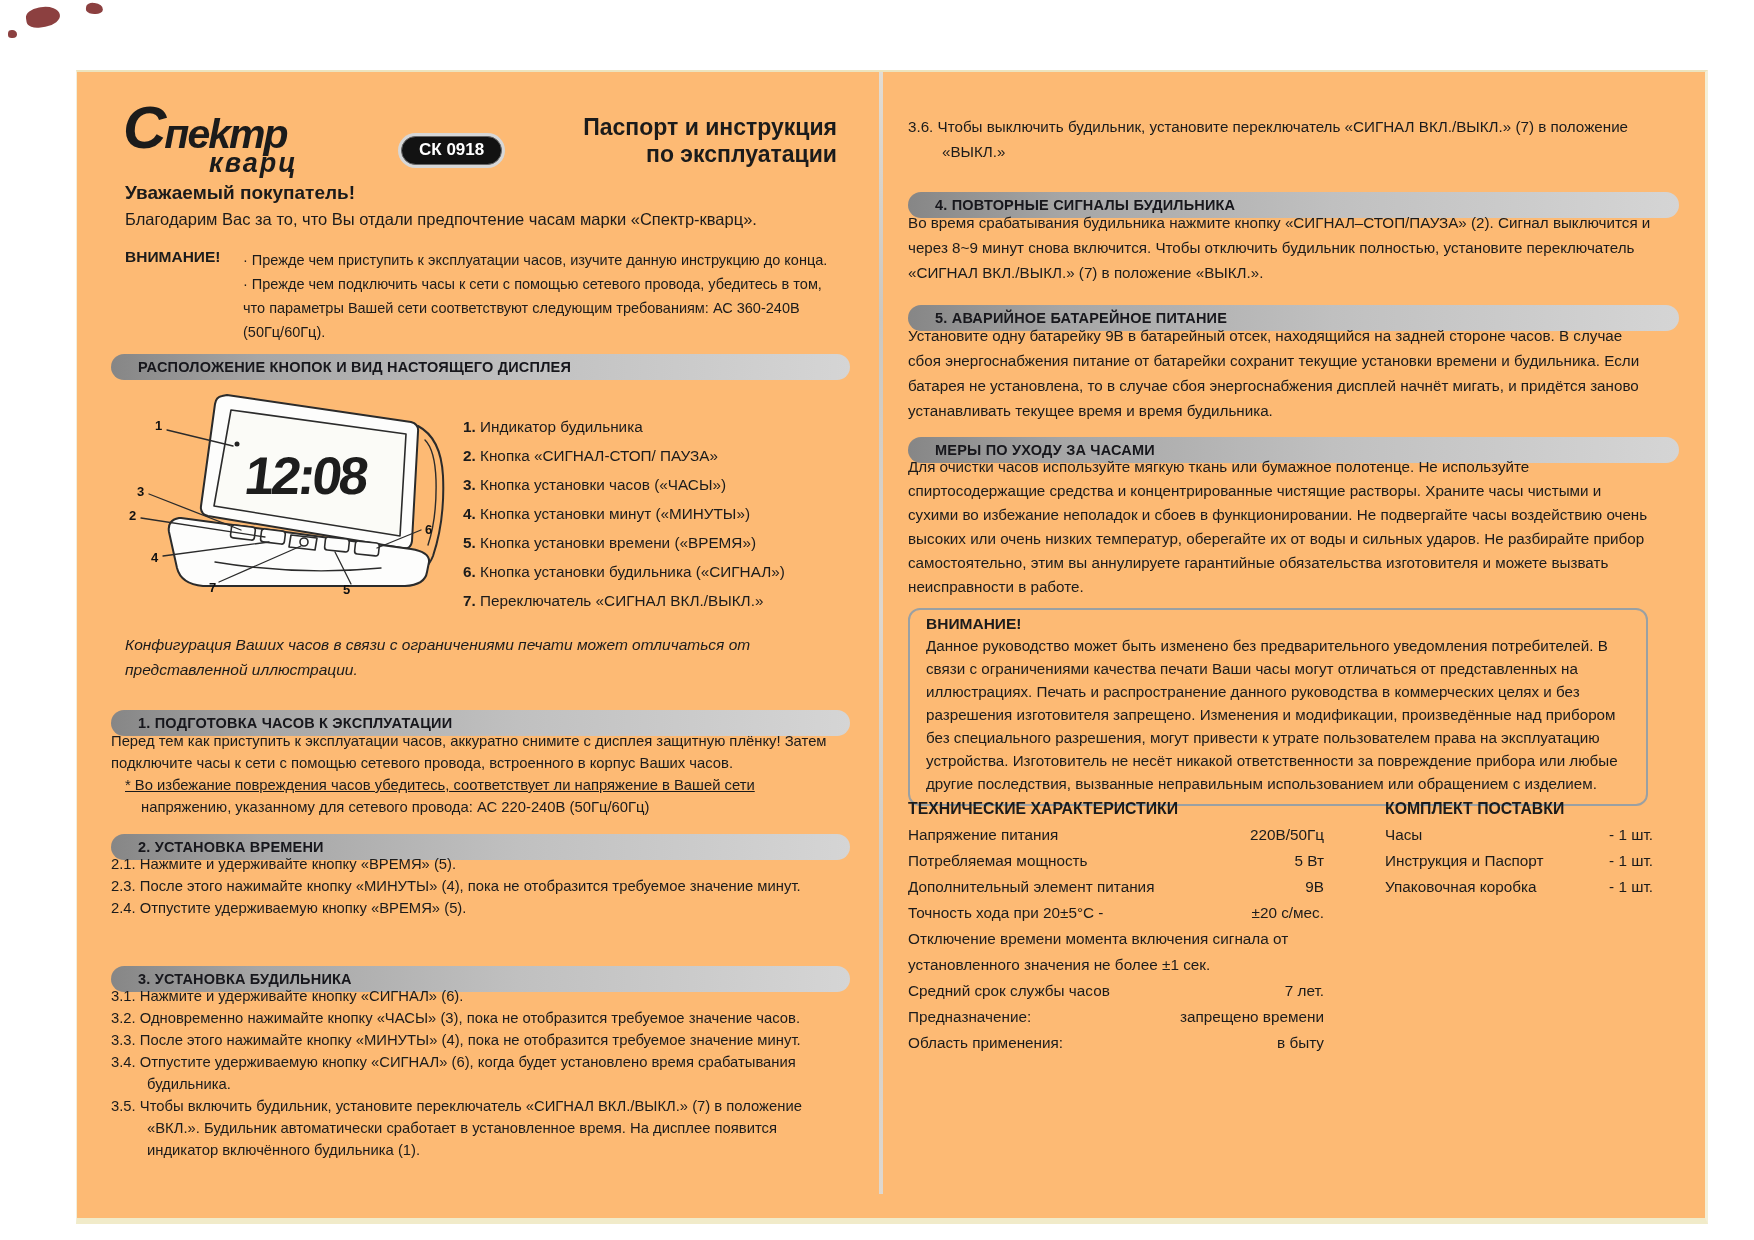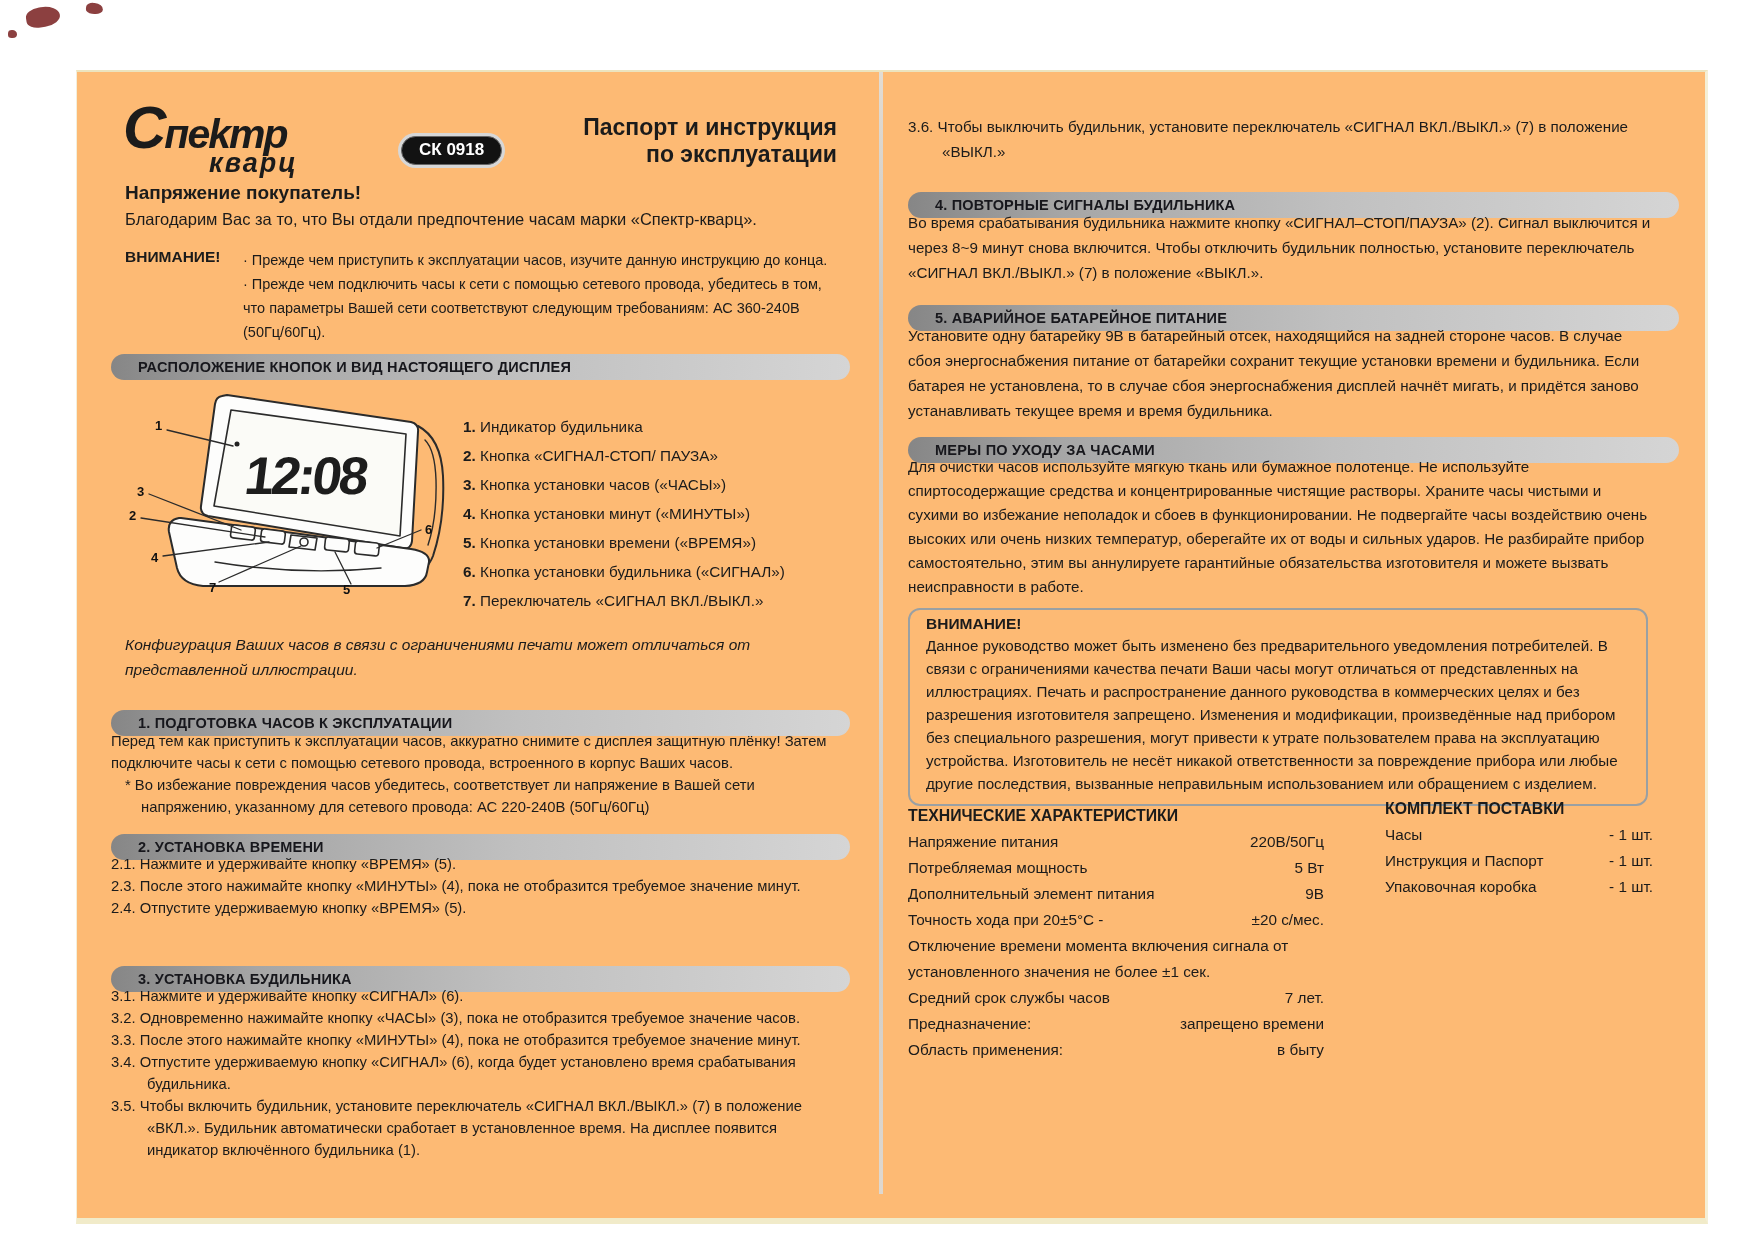--- a/index.html
+++ b/index.html
@@ -34,32 +34,32 @@
   .bar{height:26px;border-radius:13px;color:#17171c;font-weight:bold;font-size:14.5px;line-height:26px;
        padding-left:27px;letter-spacing:.2px;
        background:linear-gradient(90deg,#868686 0%,#a6a6a6 20%,#c0c0c0 55%,#d5d5d5 100%);margin-top:12px;}
 
   .legend{position:absolute;left:352px;top:36px;font-size:15.3px;line-height:29px;white-space:nowrap;}
   .legend b{font-weight:bold;}
   .fig-note{font-style:italic;font-size:15.5px;line-height:25px;width:680px;}
 
   .body-p{font-size:14.8px;line-height:22px;}
   .num-item{font-size:14.8px;line-height:22px;padding-left:36px;text-indent:-36px;}
-  .note-ind{padding-left:14px;}
+  .note-ind{padding-left:14px;text-decoration:underline;}
   .note-ind2{padding-left:30px;}
 
   .rp{font-size:15.2px;line-height:25px;}
   .rp-care{line-height:24px;}
   .hang{padding-left:34px;text-indent:-34px;}
 
   .warnbox{width:740px;box-sizing:border-box;border:2px solid #9aa0a3;border-radius:12px;padding:5px 16px 9px;}
   .warnbox h4{margin:0 0 1px;font-size:15.5px;}
   .warnbox p{margin:0;font-size:15.2px;line-height:23px;}
 
-  .spec{width:416px;margin-top:7px;}
+  .spec{width:416px;}
   .spec h4,.pack h4{margin:0;font-size:15.8px;line-height:26px;}
   .srow{display:flex;justify-content:space-between;font-size:15.3px;line-height:26px;}
   .srow .sv{white-space:nowrap;padding-left:8px;}
   .snote{font-size:15.3px;line-height:26px;}
   .pack{position:absolute;left:477px;top:0;width:268px;}
 
   .co{font:bold 13px "Liberation Sans",sans-serif;fill:#111;}
   svg text{font-family:"Liberation Sans",sans-serif;}
   p{margin:0;}
 </style>
@@ -81,21 +81,21 @@
           <div class="brand-top">Спеkтр</div>
           <div class="brand-bottom">кварц</div>
         </div>
         <div class="badge">СК 0918</div>
         <div class="doc-title">
           <div>Паспорт и инструкция</div>
           <div>по эксплуатации</div>
         </div>
       </div>
 
-      <div class="abs h-greet" style="left:14px;top:74px;">Напряжение покупатель!</div>
+      <div class="abs h-greet" style="left:14px;top:74px;">Уважаемый покупатель!</div>
       <div class="abs t-greet" style="left:14px;top:102px;width:712px;">Благодарим Вас за то, что Вы отдали предпочтение часам марки «Спектр-кварц».</div>
 
       <div class="abs notice" style="left:14px;top:140px;width:712px;">
         <div class="notice-label">ВНИМАНИЕ!</div>
         <div class="notice-items">
           <p>· Прежде чем приступить к эксплуатации часов, изучите данную инструкцию до конца.</p>
           <p>· Прежде чем подключить часы к сети с помощью сетевого провода, убедитесь в том, что параметры Вашей сети соответствуют следующим требованиям: АС 360-240В (50Гц/60Гц).</p>
         </div>
       </div>
 

